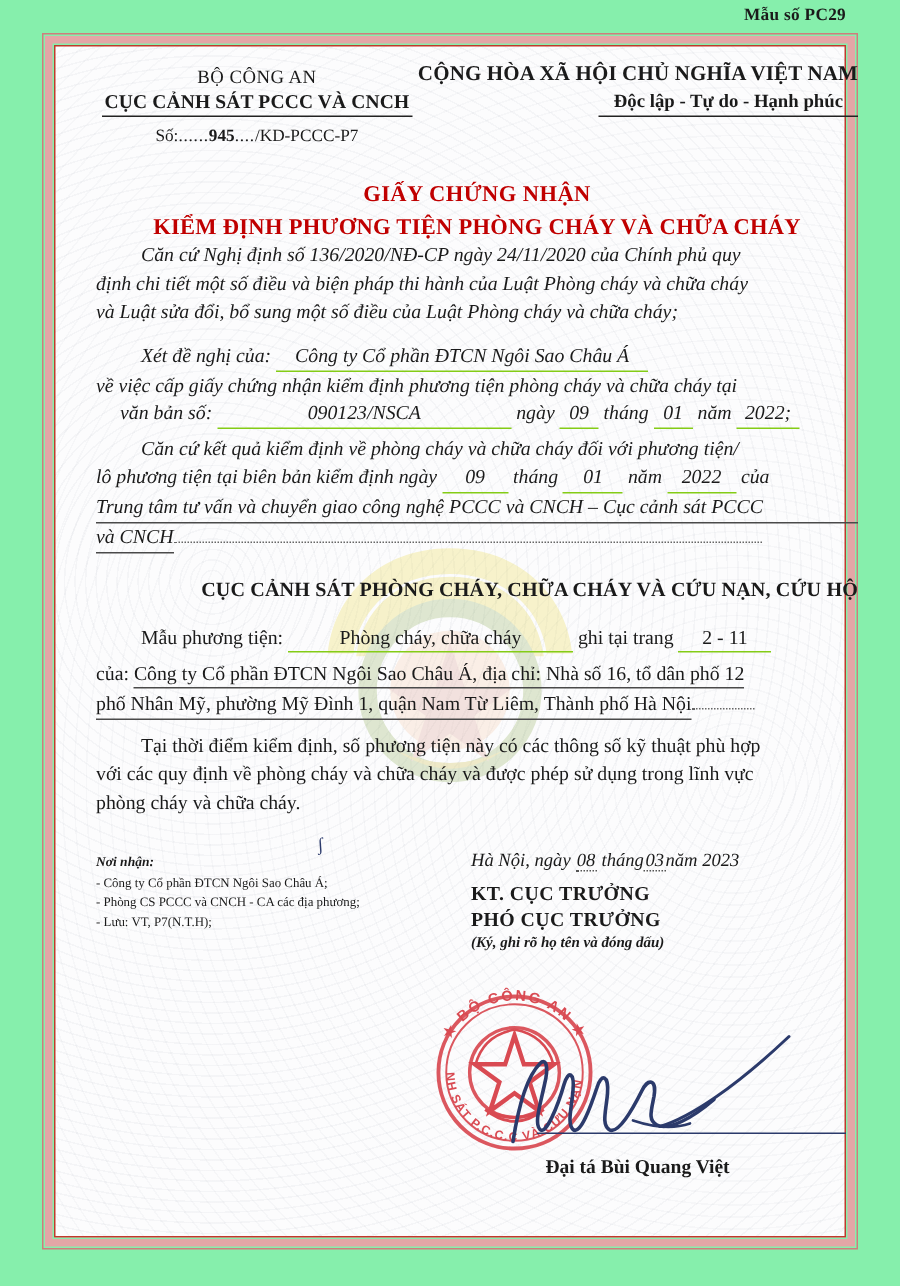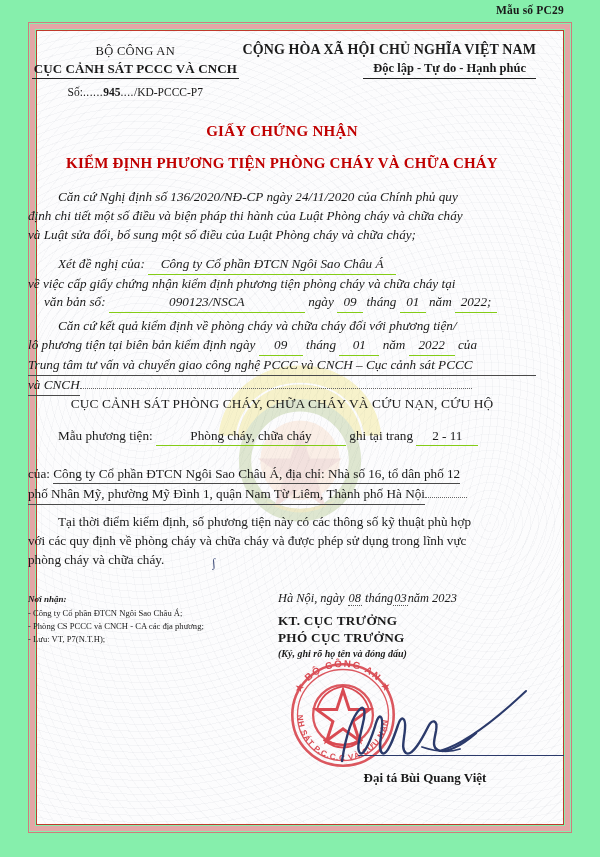--- a/index.html
+++ b/index.html
@@ -76,21 +76,21 @@
     position: absolute;
     right: 36px;
     top: 4px;
     font-weight: bold;
     font-size: 11.5px;
     letter-spacing: .2px;
   }
 
   .content {
     position: absolute;
-    left: 28px;
+    left: 64px;
     top: 34px;
     width: 508px;
   }
 
   
   .header {
     display: flex;
     align-items: flex-start;
     margin-top: 8px;
   }
@@ -147,50 +147,50 @@
     font-weight: bold;
     font-size: 15px;
     margin-top: 25px;
     letter-spacing: .3px;
   }
   .title-sub {
     text-align: center;
     color: #c00000;
     font-weight: bold;
     font-size: 15px;
-    margin-top: 15px;
+    margin-top: 5px;
     letter-spacing: .2px;
   }
 
   
   .body-it {
     font-style: italic;
     font-size: 13.2px;
     line-height: 1.43;
     text-align: justify;
-    margin-top: 16px;
+    margin-top: 0;
   }
   .body-it p { margin: 0; }
   .indent { display: inline-block; width: 30px; }
 
   .fill {
     display: inline-block;
     border-bottom: 1px solid #84cc16;
     text-align: center;
     font-style: italic;
   }
 
   .row-inline { margin-top: 3px; }
 
   
   .declare {
-    text-align: center;
-    font-weight: normal;
+    text-align: right;
+    font-weight: bold;
     font-size: 13.4px;
-    margin-top: 0;
+    margin-top: 16px;
     letter-spacing: .1px;
   }
   .declare2 {
     text-align: center;
     font-weight: bold;
     font-size: 13.8px;
     margin-top: 5px;
     letter-spacing: .3px;
   }
 
@@ -387,21 +387,21 @@
 
     <div class="declare">CỤC CẢNH SÁT PHÒNG CHÁY, CHỮA CHÁY VÀ CỨU NẠN, CỨU HỘ</div>
 
     <div class="body-reg">
       <p>
         <span class="indent"></span><span>Mẫu phương tiện:</span>
         <span class="fill" style="width:190px;font-style:normal;">Phòng cháy, chữa cháy</span>
         <span>ghi tại trang</span>
         <span class="fill" style="width:62px;font-style:normal;">2 - 11</span>
       </p>
-      <p style="margin-top:18px;">
+      <p style="margin-top:4px;">
         <span>của:</span>
         <span class="ul">Công ty Cổ phần ĐTCN Ngôi Sao Châu Á, địa chỉ: Nhà số 16, tổ dân phố 12</span>
       </p>
       <p>
         <span class="ul">phố Nhân Mỹ, phường Mỹ Đình 1, quận Nam Từ Liêm, Thành phố Hà Nội</span><span class="ul-dot" style="width:42px;"></span>
       </p>
       <p style="margin-top:7px;"><span class="indent"></span><span>Tại thời điểm kiểm định, số phương tiện này có các thông số kỹ thuật phù hợp</span></p>
       <p>với các quy định về phòng cháy và chữa cháy và được phép sử dụng trong lĩnh vực</p>
       <p>phòng cháy và chữa cháy.</p>
     </div>

